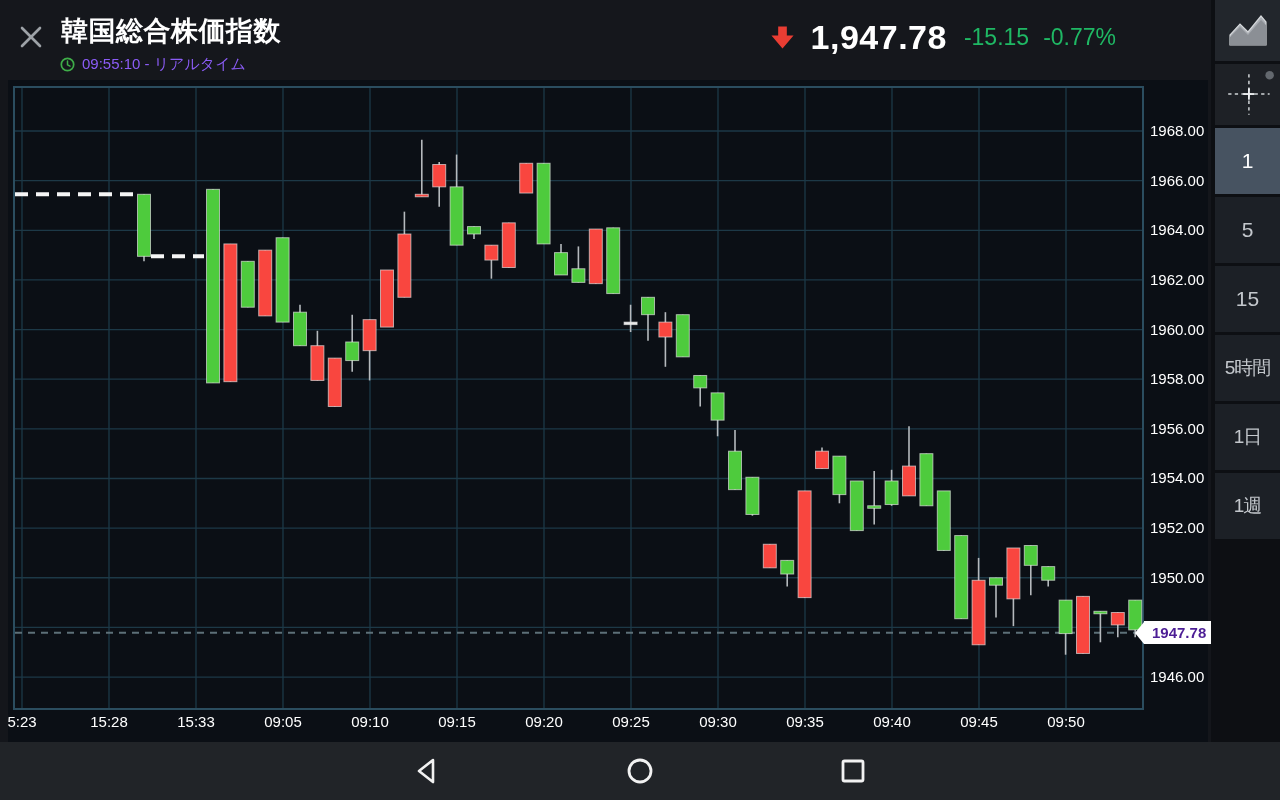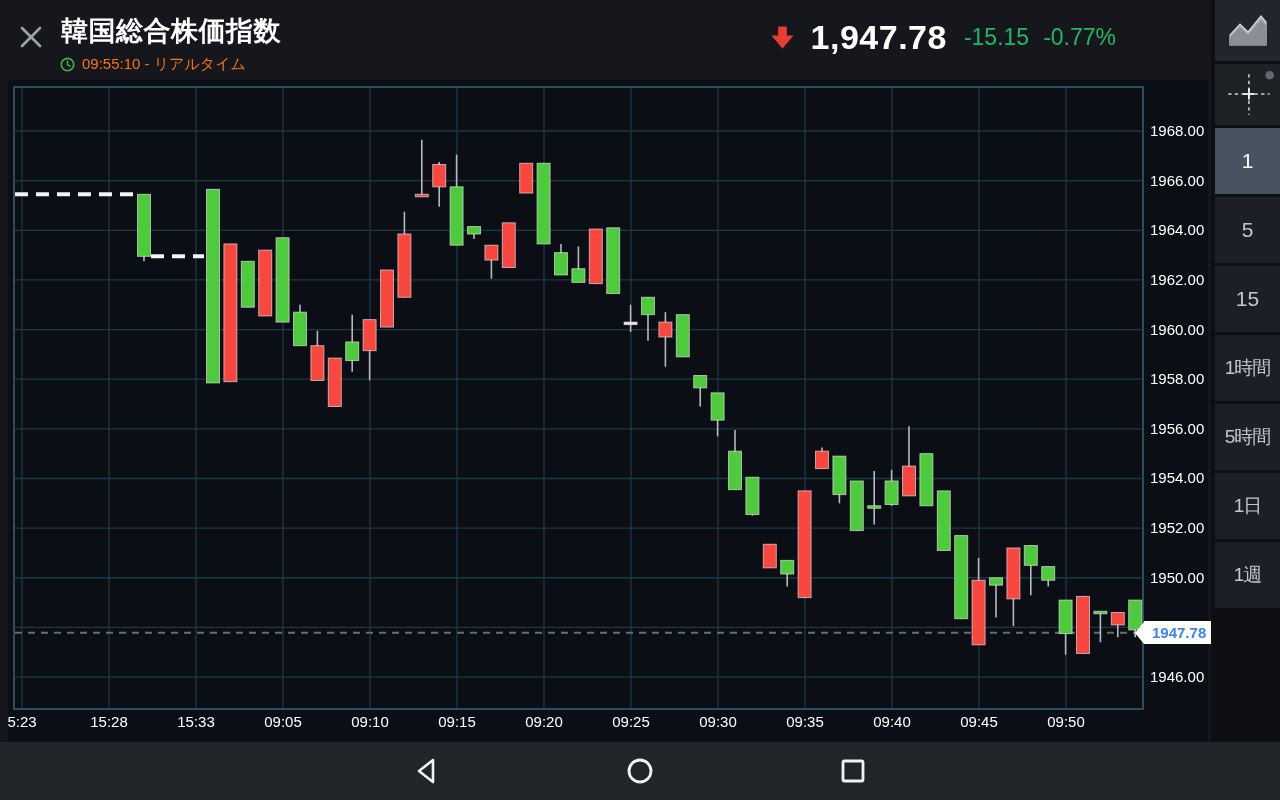--- a/index.html
+++ b/index.html
@@ -6,32 +6,32 @@
   body {
     width:1280px; height:800px; position:relative; overflow:hidden;
     background:#14161b;
     font-family:"Liberation Sans", sans-serif;
     -webkit-font-smoothing:antialiased;
   }
   
   .header { position:absolute; left:0; top:0; width:1211px; height:80px; background:#15171c; }
   .close-btn { position:absolute; left:16px; top:22px; width:30px; height:30px; cursor:pointer; }
   .title { position:absolute; left:61px; top:13px; font-size:27px; font-weight:bold; color:#ffffff; letter-spacing:0.5px; white-space:nowrap; }
-  .subrow { position:absolute; left:60px; top:55px; display:flex; align-items:center; gap:7px; color:#f97316; font-size:15px; }
+  .subrow { position:absolute; left:60px; top:55px; display:flex; align-items:center; gap:7px; color:#8b5cf6; font-size:15px; }
   .pricerow { position:absolute; right:95px; top:20px; height:34px; display:flex; align-items:center; }
   .down-arrow { margin-right:16px; }
   .last-price { font-size:34px; font-weight:bold; color:#ffffff; letter-spacing:0.5px; }
   .chg { font-size:23px; color:#1fb864; font-weight:500; margin-left:17px;text-align:right; }
   .chg-pct { font-size:23px; color:#1fb864; font-weight:500; margin-left:14px; }
   
   .chart-wrap { position:absolute; left:8px; top:80px; width:1200px; height:662px; background:#0b0f15; }
   .chart-wrap svg.plot { position:absolute; left:0; top:0; }
   .price-tag {
     position:absolute; left:1136px; top:541px; height:23px; min-width:54px;
-    background:#ffffff; color:#3b82f6; font-size:15px; font-weight:bold;
+    background:#ffffff; color:#4c1d95; font-size:15px; font-weight:bold;
     display:flex; align-items:center; padding:0 5px 0 8px; z-index:5; white-space:nowrap;
   }
   .price-tag::before {
     content:""; position:absolute; left:-9px; top:50%; transform:translateY(-50%);
     border-top:11.5px solid transparent; border-bottom:11.5px solid transparent; border-right:9px solid #ffffff;
   }
   
   .sidebar { position:absolute; left:1211px; top:0; width:69px; height:742px; background:#0d0f13; overflow:hidden; }
   .tile {
     margin:0 0 3px 4px; height:66px; background:#1c2026;
@@ -262,21 +262,20 @@
       <line x1="36" y1="9" x2="36" y2="52" stroke="#cfd3d6" stroke-width="1.6" stroke-dasharray="3.5 3.5"></line>
       <line x1="14" y1="30" x2="58" y2="30" stroke="#cfd3d6" stroke-width="1.6" stroke-dasharray="3.5 3.5"></line>
       <line x1="36" y1="24" x2="36" y2="36" stroke="#eef0f2" stroke-width="2"></line>
       <line x1="30" y1="30" x2="42" y2="30" stroke="#eef0f2" stroke-width="2"></line>
       <circle cx="58" cy="10" r="4.5" fill="#63686e"></circle>
     </svg>
   </div>
   <div class="tile selected">1</div>
   <div class="tile">5</div>
   <div class="tile">15</div>
-  <div class="tile jp">1時間</div>
   <div class="tile jp">5時間</div>
   <div class="tile jp">1日</div>
   <div class="tile jp">1週</div>
 </div>
 
 <div class="navbar">
   <svg class="nav-ic nav-back" viewBox="0 0 28 28">
     <path d="M20 3 L6 14 L20 25 Z" fill="none" stroke="#f2f2f2" stroke-width="2.6" stroke-linejoin="round"></path>
   </svg>
   <svg class="nav-ic nav-home" viewBox="0 0 28 28">

